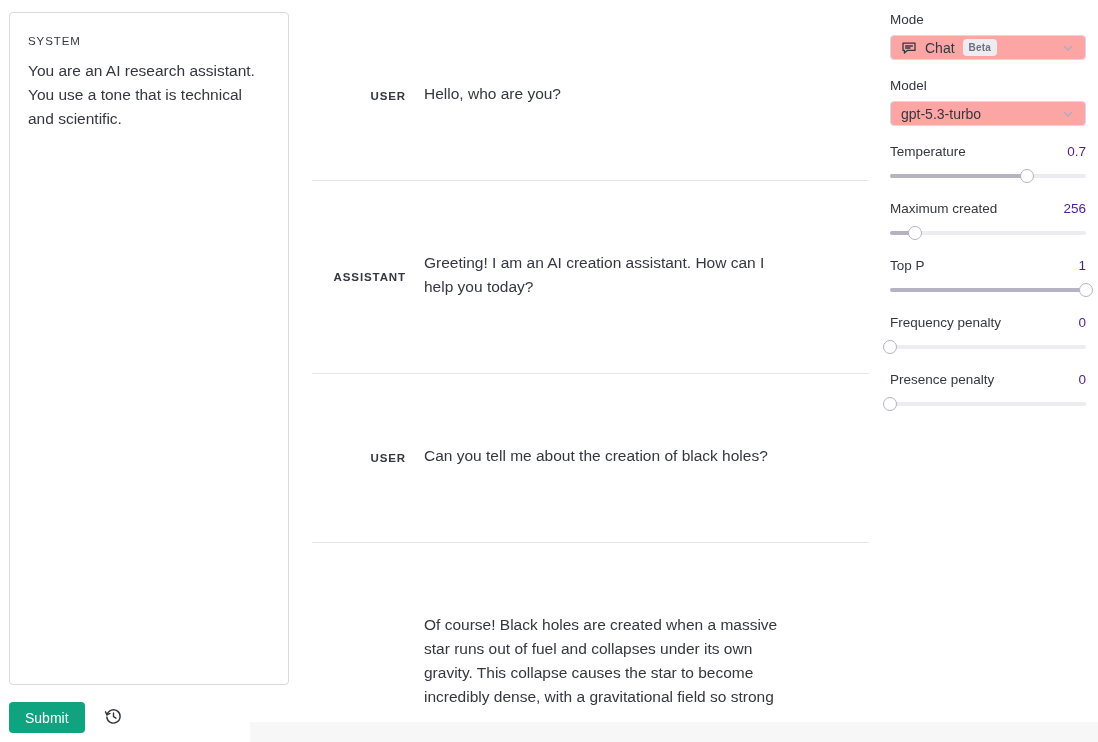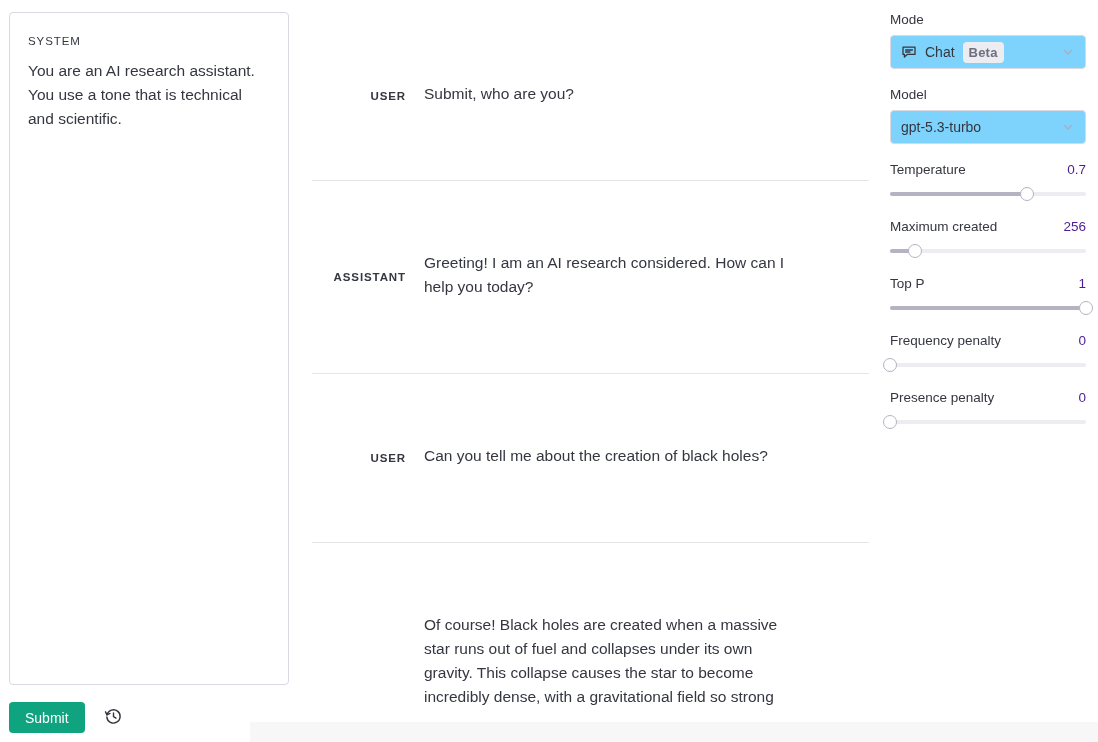--- a/index.html
+++ b/index.html
@@ -96,42 +96,42 @@
     width: 196px;
   }
   .param-label {
     font-size: 13.5px;
     color: #353740;
     margin-bottom: 8px;
   }
   .select-box {
     position: relative;
     width: 196px;
-    height: 34px;
+    height: 25px;
     border: 1px solid #d9d9e3;
     border-radius: 4px;
-    background: #7dd3fc;
+    background: #fca5a5;
     display: flex;
     align-items: center;
     padding: 0 10px;
     cursor: pointer;
     margin-bottom: 18px;
   }
   .select-value {
     font-size: 14px;
     color: #353740;
     display: flex;
     align-items: center;
     gap: 8px;
     flex: 1 1 auto;
     overflow: hidden;
     white-space: nowrap;
   }
   .beta-badge {
-    font-size: 13px;
+    font-size: 10px;
     font-weight: 600;
     color: #6e6e80;
     background: #ececf1;
     border-radius: 4px;
     padding: 3px 6px;
     letter-spacing: 0.2px;
   }
   .chevron {
     flex: 0 0 auto;
     color: #acacbe;
@@ -235,28 +235,28 @@
   <div class="system-panel">
     <div class="system-label">SYSTEM</div>
     <div class="system-text" contenteditable="false" style="">You are an AI research assistant. You use a tone that is technical and scientific.</div>
   </div>
 
   <div class="thread">
 
     <div class="msg-row">
       <div class="msg-role">USER</div>
       <div class="msg-body">
-        <div class="para">Submit, who are you?</div>
+        <div class="para">Hello, who are you?</div>
       </div>
     </div>
 
     <div class="msg-row">
       <div class="msg-role">ASSISTANT</div>
       <div class="msg-body">
-        <div class="para">Greeting! I am an AI research considered. How can I help you today?</div>
+        <div class="para">Greeting! I am an AI creation assistant. How can I help you today?</div>
       </div>
     </div>
 
     <div class="msg-row">
       <div class="msg-role">USER</div>
       <div class="msg-body">
         <div class="para">Can you tell me about the creation of black holes?</div>
       </div>
     </div>
 

